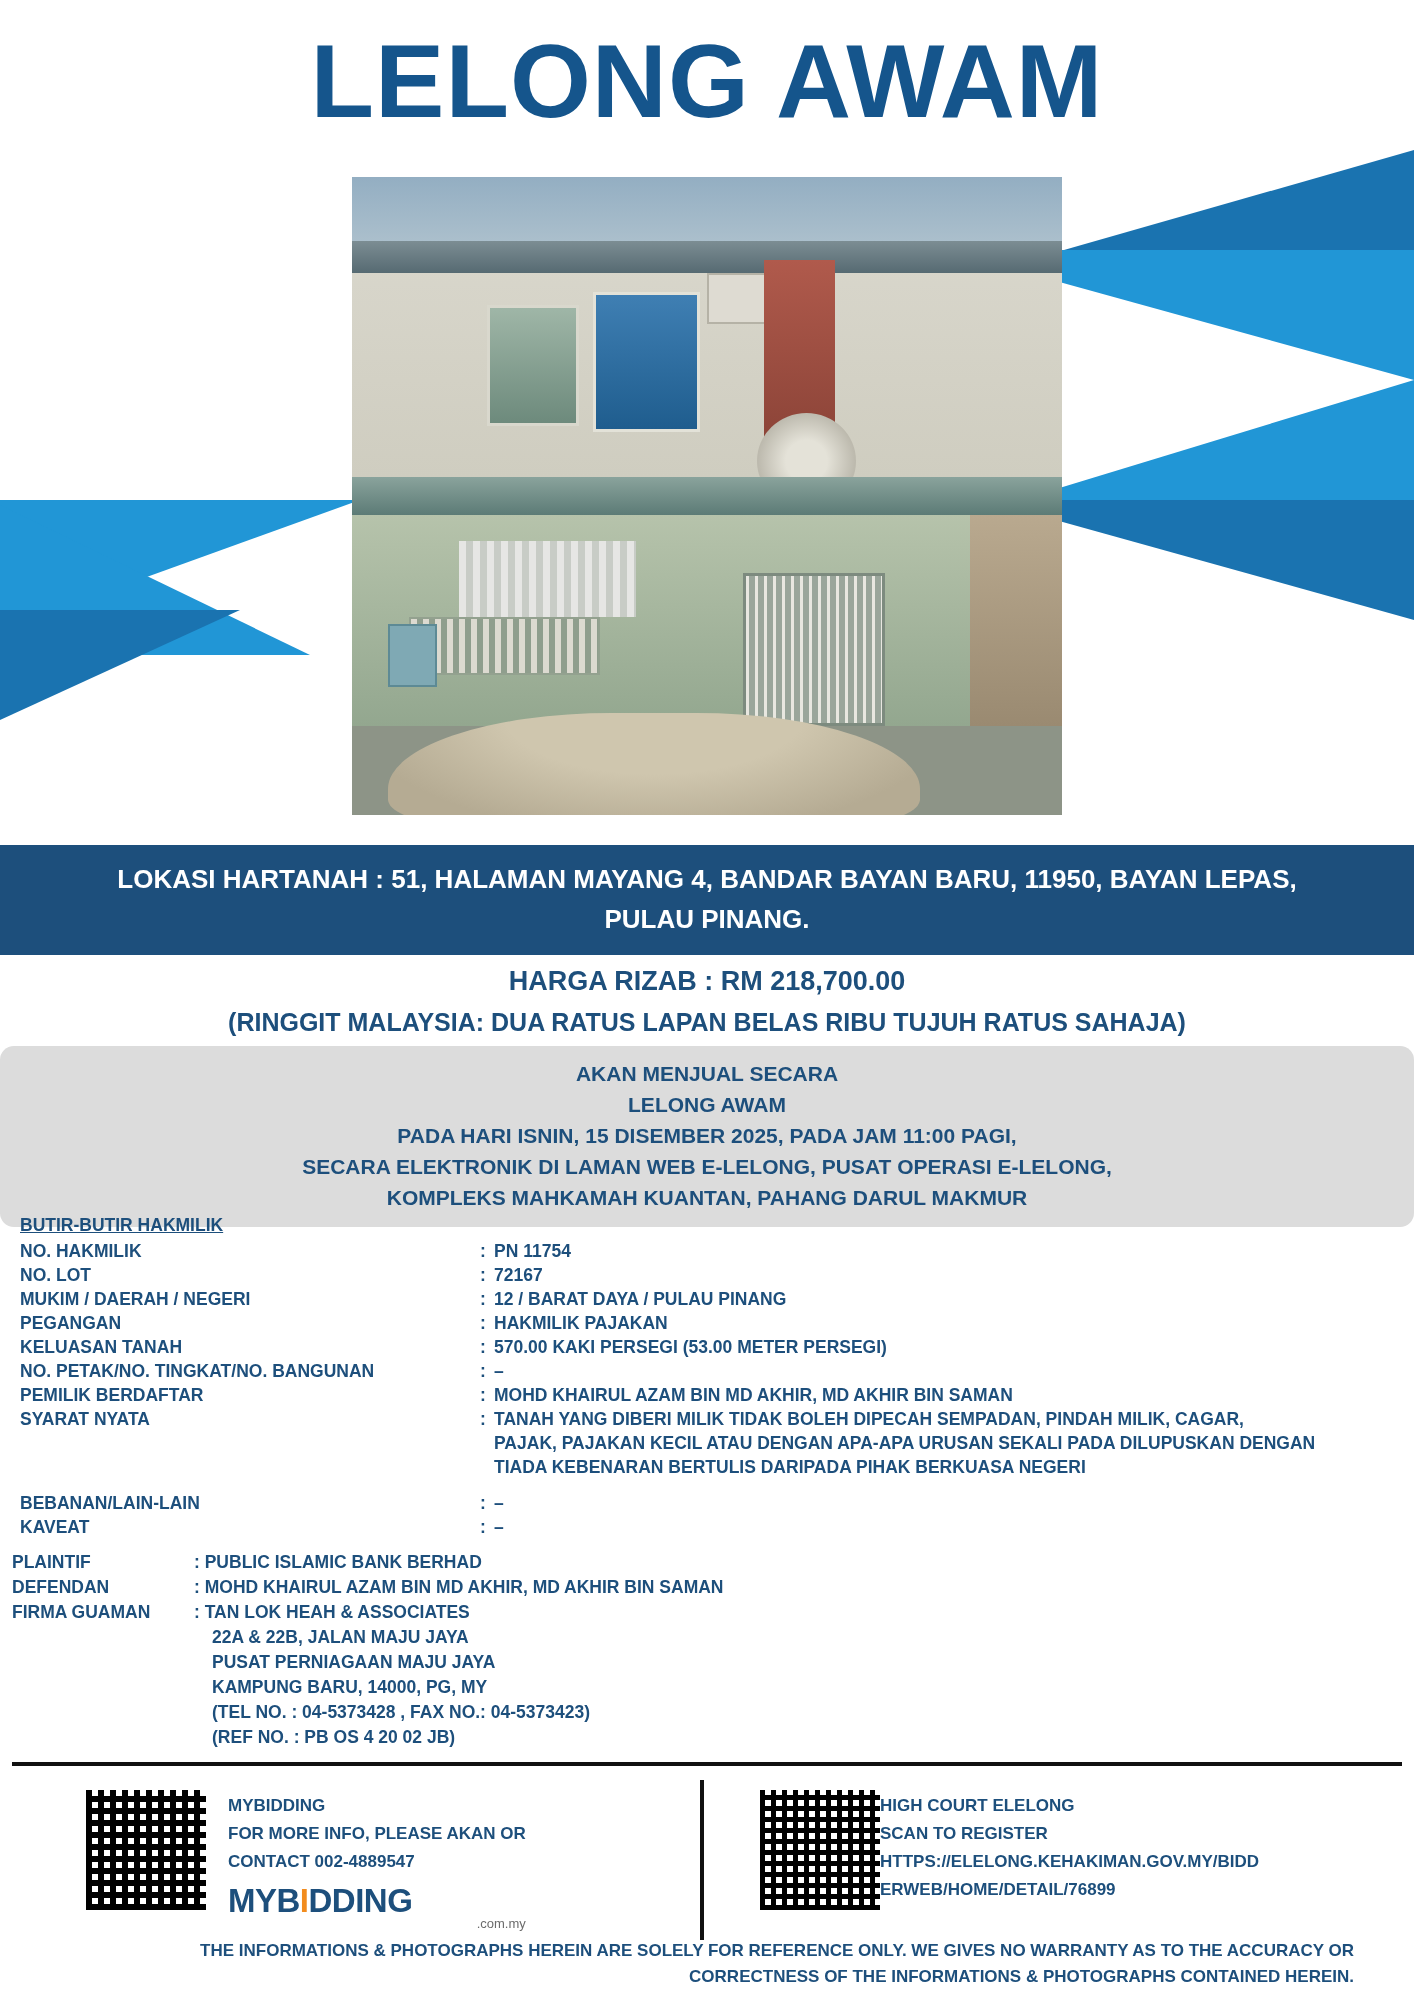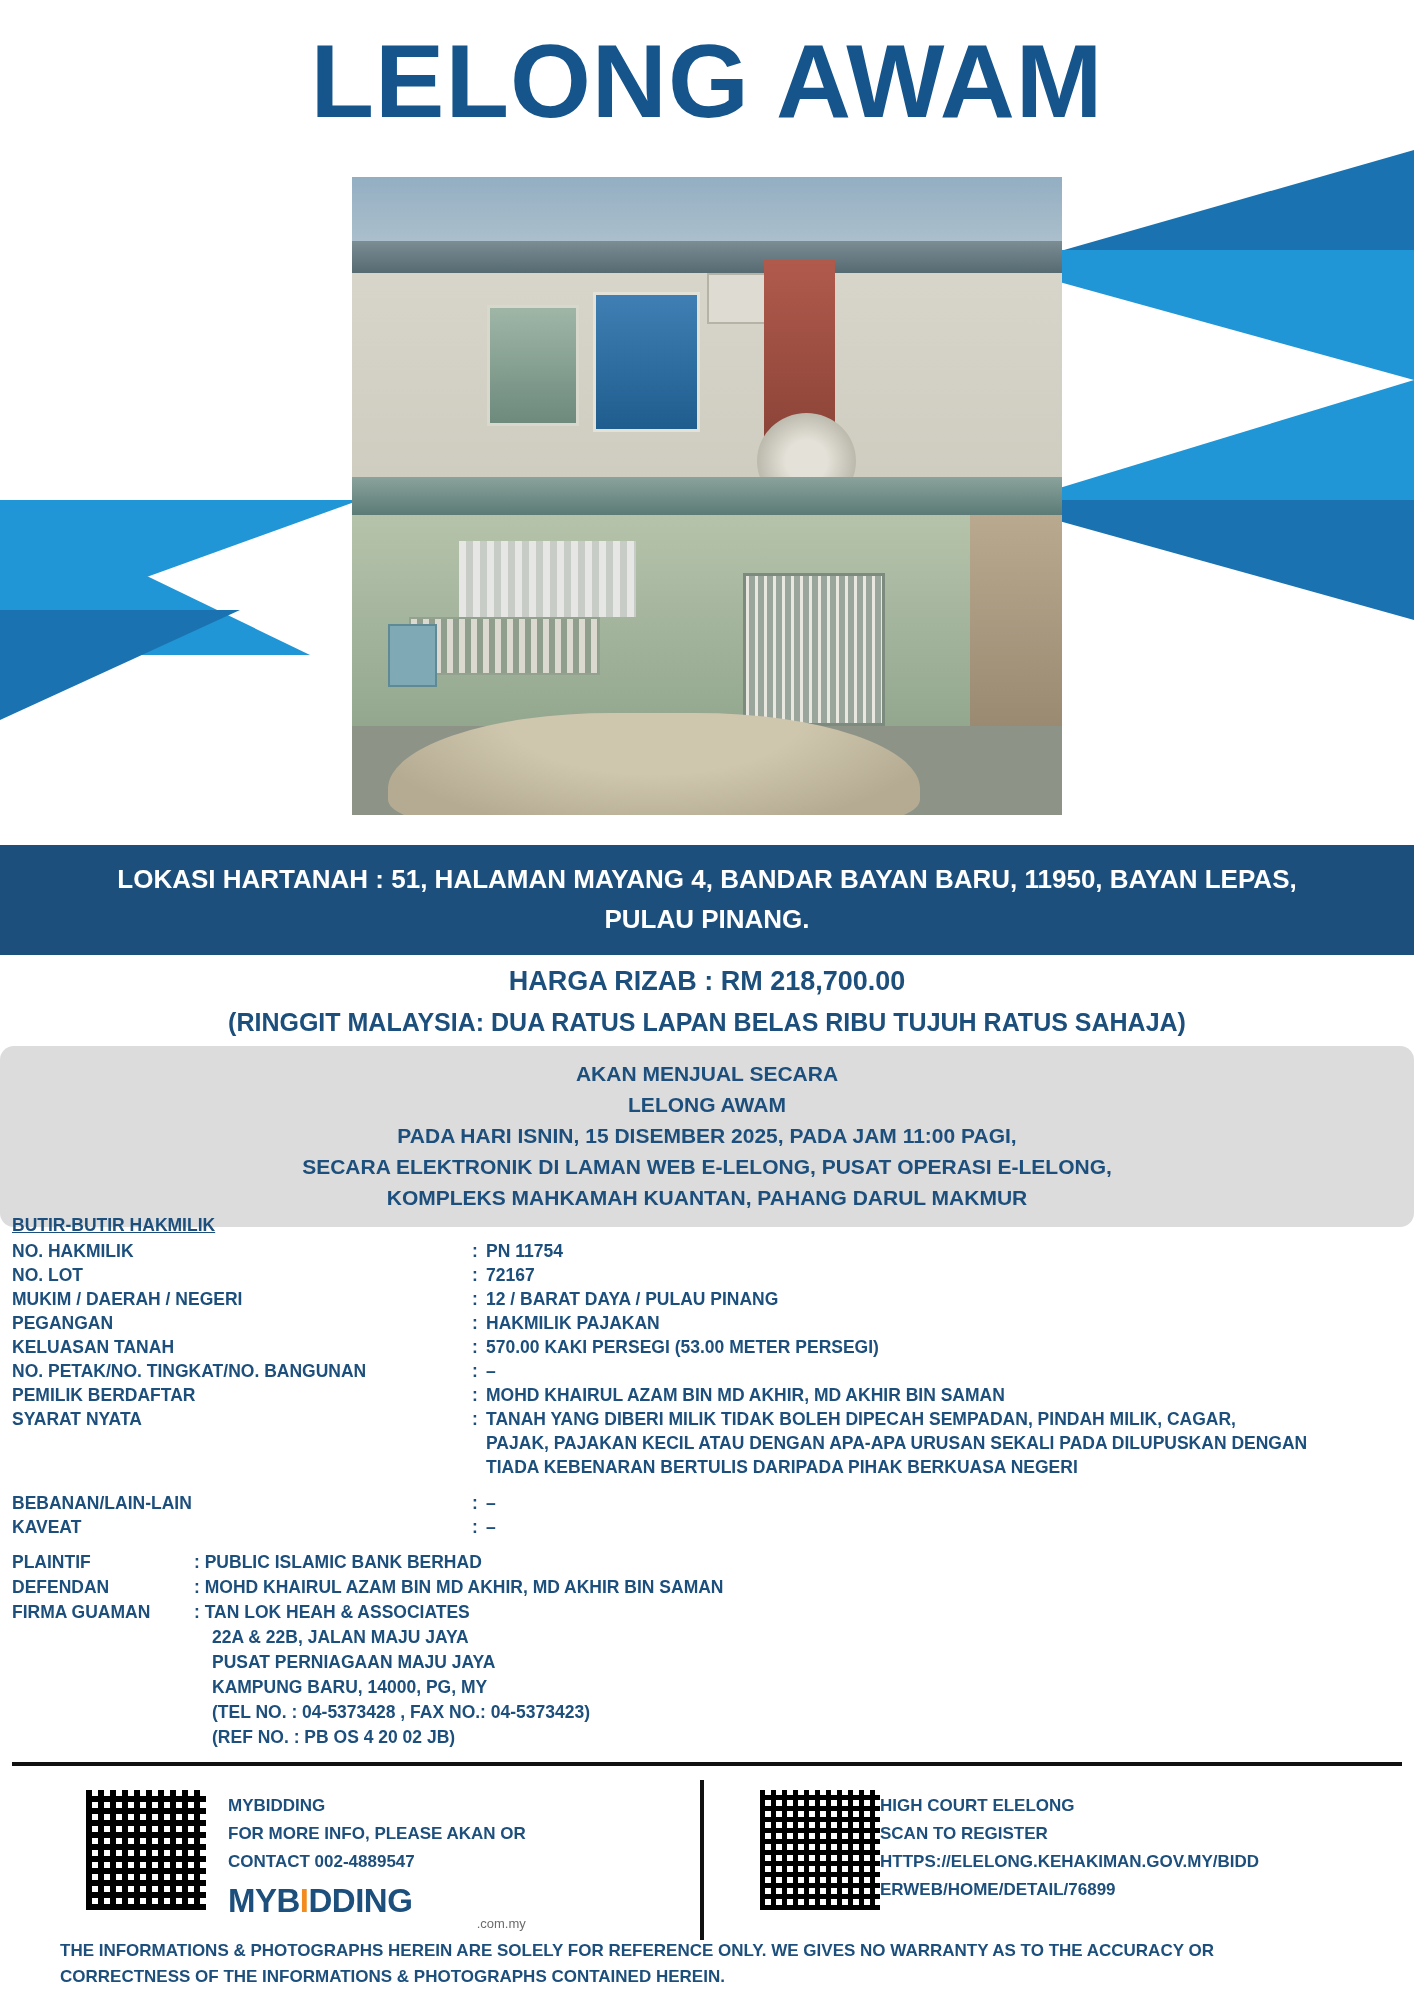--- a/index.html
+++ b/index.html
@@ -156,21 +156,21 @@
     font-size: 21px;
     line-height: 31px;
     padding: 12px 40px 14px;
     z-index: 5;
     border-radius: 14px;
   }
 
   
   .details {
     position: absolute;
-    top: 1215px; left: 12px;
+    top: 1215px; left: 20px;
     width: 1390px;
     color: #1d4f7c;
     font-size: 17.5px;
     font-weight: bold;
     z-index: 5;
   }
   .details-head { text-decoration: underline; margin-bottom: 3px; font-size: 17.5px; }
   .drow { display: flex; line-height: 24px; }
   .dlabel { width: 460px; flex: 0 0 460px; }
   .dcolon { width: 14px; flex: 0 0 14px; }
@@ -235,21 +235,21 @@
     position: absolute; top: 10px; left: 700px; width: 4px; height: 160px;
     background: #111;
   }
   .brand { margin-top: 8px; font-size: 33px; font-weight: bold; color: #1d4f7c; letter-spacing: -0.5px; }
   .brand .my { color: #1d4f7c; }
   .brand .b { color: #1d4f7c; }
   .brand .dot { color: #f28c1e; }
   .brand-sub { font-size: 13px; color: #6b6b6b; text-align: right; margin-top: -4px; }
   .disclaimer {
     position: absolute; top: 1938px; left: 0; width: 1414px;
-    text-align: left; color: #1d4f7c; font-size: 17px; font-weight: bold;
+    text-align: right; color: #1d4f7c; font-size: 17px; font-weight: bold;
     line-height: 26px; padding: 0 60px;
     z-index: 5;
   }
 </style>
 </head>
 <body>
 
 <div class="page">
 
   <div class="title">LELONG AWAM</div>

